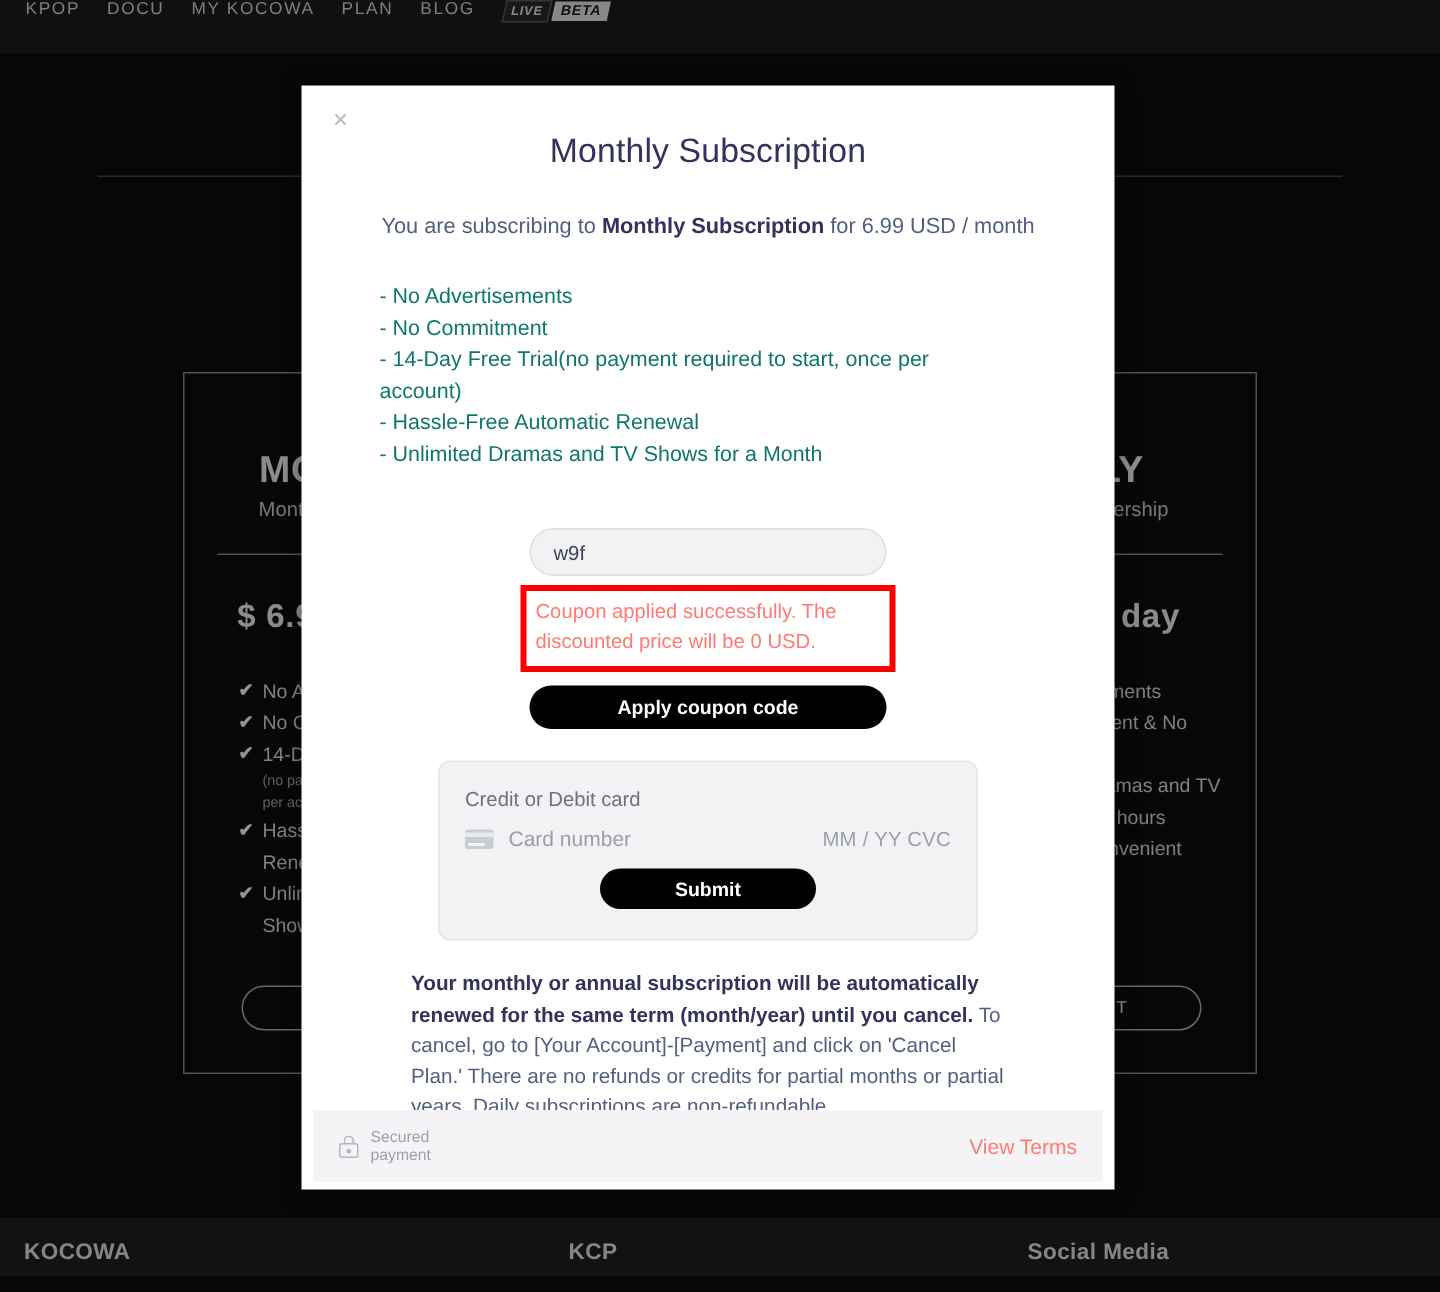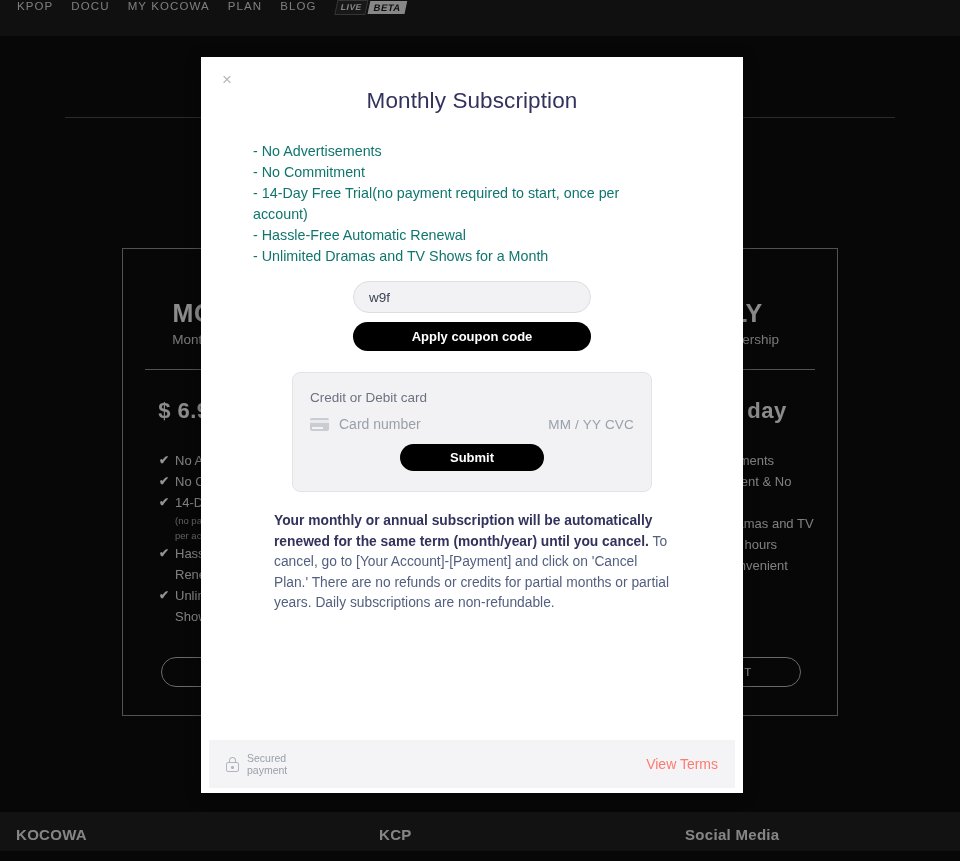--- a/index.html
+++ b/index.html
@@ -242,21 +242,21 @@
     margin: 27px 0 0 52px;
     width: 400px;
   }
   .bullet {
     color: #0f766e;
     font-size: 14.3px;
     line-height: 21px;
   }
 
   #coupon-zone {
-    margin-top: 14px;
+    margin-top: 38px;
     display: flex;
     flex-direction: column;
     align-items: center;
   }
   #coupon-input {
     width: 238px;
     height: 32px;
     border: 1px solid #dcdee2;
     border-radius: 16px;
     background: #f2f2f4;
@@ -499,31 +499,37 @@
   </div>
 
   <div id="overlay"></div>
 
   <div id="modal">
 
     <div id="close-btn">×</div>
 
     <div id="modal-title">Monthly Subscription</div>
 
+    <div id="sub-line">
+      <span>You are subscribing to </span><b>Monthly Subscription</b><span> for 6.99 USD / month</span>
+    </div>
 
     <div id="bullets">
       <div class="bullet">- No Advertisements</div>
       <div class="bullet">- No Commitment</div>
       <div class="bullet">- 14-Day Free Trial(no payment required to start, once per account)</div>
       <div class="bullet">- Hassle-Free Automatic Renewal</div>
       <div class="bullet">- Unlimited Dramas and TV Shows for a Month</div>
     </div>
 
     <div id="coupon-zone">
       <input id="coupon-input" type="text" value="w9f" style="">
+      <div id="coupon-msg-box">
+        <div id="coupon-msg">Coupon applied successfully. The discounted price will be 0 USD.</div>
+      </div>
       <button id="apply-btn">Apply coupon code</button>
     </div>
 
     <div id="card-panel">
       <div id="card-panel-label">Credit or Debit card</div>
       <div id="card-row">
         <div id="card-icon"></div>
         <div id="card-number-ph">Card number</div>
         <div id="card-mmyy">MM / YY  CVC</div>
       </div>

